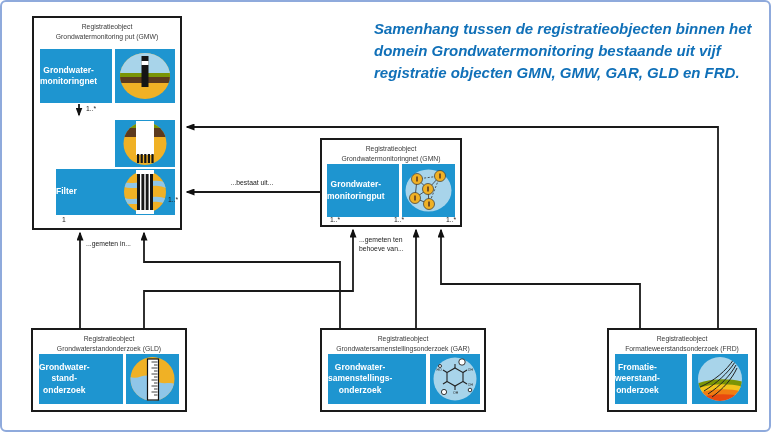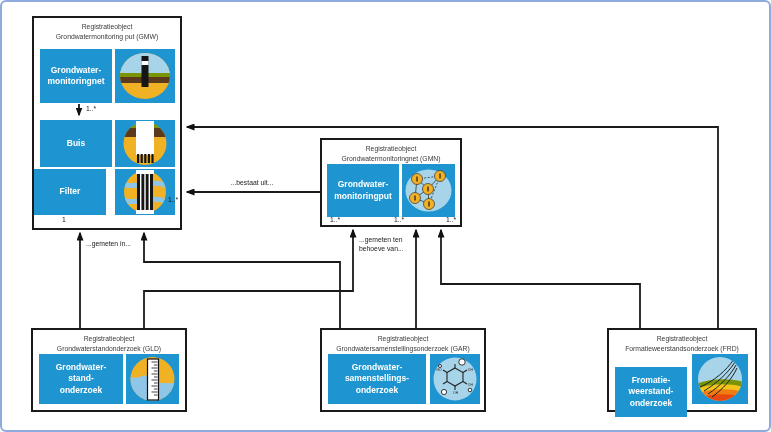--- a/index.html
+++ b/index.html
@@ -1,30 +1,31 @@
 <!DOCTYPE html>
 <html><head>
 <meta charset="utf-8">
 <style>
   html,body{margin:0;padding:0;background:#fff;font-family:"Liberation Sans",sans-serif;}
   #canvas{position:relative;width:771px;height:432px;background:#fff;border:2px solid #8FAADC;border-radius:6px;box-sizing:border-box;overflow:hidden;}
   .box{position:absolute;background:#fff;border:2px solid #1a1a1a;box-sizing:border-box;z-index:1;}
   .box-title{position:absolute;top:4px;left:0;right:0;text-align:center;font-size:6.8px;color:#3a3a3a;line-height:1.4;}
-  .cell{position:absolute;background:#1E95D0;color:#fff;display:flex;align-items:center;justify-content:center;text-align:center;font-size:8.5px;font-weight:600;line-height:1.3;}
+  .cell{position:absolute;background:#1E95D0;color:#fff;display:flex;align-items:center;text-align:center;font-size:8.5px;font-weight:600;line-height:1.3;}
   .iconcell{position:absolute;background:#1E95D0;}
   .iconcell svg{display:block;width:100%;height:100%;}
   .lbl{position:absolute;font-size:6.8px;color:#222;white-space:nowrap;z-index:6;line-height:1.3;}
   #caption{position:absolute;left:372px;top:16px;width:394px;font-size:15px;font-weight:bold;font-style:italic;color:#1070B8;line-height:1.45;z-index:2;}
   #connectors{position:absolute;left:0;top:0;width:771px;height:432px;z-index:4;pointer-events:none;}
 </style>
 </head>
 <body>
 
 <div id="canvas">
 
+  <div id="caption">Samenhang tussen de registratieobjecten binnen het domein Grondwatermonitoring bestaande uit vijf registratie objecten GMN, GMW, GAR, GLD en FRD.</div>
 
   <svg id="connectors" viewBox="0 0 771 432">
     <defs>
       <marker id="arr" markerWidth="9" markerHeight="7" refX="7.5" refY="3.5" orient="auto" markerUnits="userSpaceOnUse">
         <path d="M0,0 L9,3.5 L0,7 Z" fill="#111"></path>
       </marker>
     </defs>
     <g fill="none" stroke="#1a1a1a" stroke-width="1.8">
       <path d="M77,102 L77,113" marker-end="url(#arr)"></path>
       <path d="M716,326 L716,125 L185,125" marker-end="url(#arr)"></path>
@@ -55,23 +56,20 @@
         <ellipse cx="30" cy="27" rx="25" ry="23" fill="#F0B125"></ellipse>
         <g clip-path="url(#cpPut)">
           <rect x="0" y="0" width="60" height="24" fill="#A8D4EA"></rect>
           <rect x="0" y="24" width="60" height="4" fill="#7A9406"></rect>
           <rect x="0" y="28" width="60" height="6" fill="#5C3A1E"></rect>
         </g>
         <rect x="26.5" y="7" width="7" height="31" fill="#151515"></rect>
         <rect x="26.5" y="12" width="7" height="4" fill="#ffffff"></rect>
       </svg>
     </div>
-    <div class="cell" style="left:6px;top:102px;width:72px;height:47px;">
-      <span>Buis</span>
-    </div>
     <div class="iconcell" style="left:81px;top:102px;width:60px;height:47px;">
       <svg viewBox="0 0 60 47">
         <defs>
             <clipPath id="cpBuis">
               <circle cx="30" cy="23.5" r="21.5"></circle>
             </clipPath>
           </defs>
         <circle cx="30" cy="23.5" r="21.5" fill="#F0B125"></circle>
         <g clip-path="url(#cpBuis)">
           <rect x="0" y="3" width="60" height="5" fill="#7A9406"></rect>
@@ -80,21 +78,21 @@
         <rect x="21" y="1" width="18" height="34" fill="#ffffff"></rect>
         <g fill="#151515">
           <rect x="22" y="34" width="2.2" height="9"></rect>
           <rect x="25.6" y="34" width="2.2" height="9"></rect>
           <rect x="29.2" y="34" width="2.2" height="9"></rect>
           <rect x="32.8" y="34" width="2.2" height="9"></rect>
           <rect x="36.4" y="34" width="2.2" height="9"></rect>
         </g>
       </svg>
     </div>
-    <div class="cell" style="left:0;top:151px;width:72px;height:46px;">
+    <div class="cell" style="left:22px;top:151px;width:72px;height:46px;">
       <span>Filter</span>
     </div>
     <div class="iconcell" style="left:81px;top:151px;width:60px;height:46px;">
       <svg viewBox="0 0 60 46">
         <defs>
             <clipPath id="cpFil">
               <circle cx="30" cy="23" r="21"></circle>
             </clipPath>
           </defs>
         <circle cx="30" cy="23" r="21" fill="#F0B125"></circle>
@@ -225,21 +223,21 @@
         </g>
       </svg>
     </div>
   </div>
 
   <div class="box" style="left:605px;top:326px;width:150px;height:84px;">
     <div class="box-title">
       <span>Registratieobject</span><br>
       <span>Formatieweerstandsonderzoek (FRD)</span>
     </div>
-    <div class="cell" style="left:6px;top:24px;width:72px;height:50px;margin-top:13px;">
+    <div class="cell" style="left:6px;top:24px;width:72px;height:50px;">
       <span><span>Fromatie-</span><br><span>weerstand-</span><br><span>onderzoek</span></span>
     </div>
     <div class="iconcell" style="left:83px;top:24px;width:56px;height:50px;">
       <svg viewBox="0 0 56 50">
         <defs>
             <clipPath id="cpFrd">
               <circle cx="28" cy="25" r="22"></circle>
             </clipPath>
           </defs>
         <circle cx="28" cy="25" r="22" fill="#A8D4EA"></circle>

